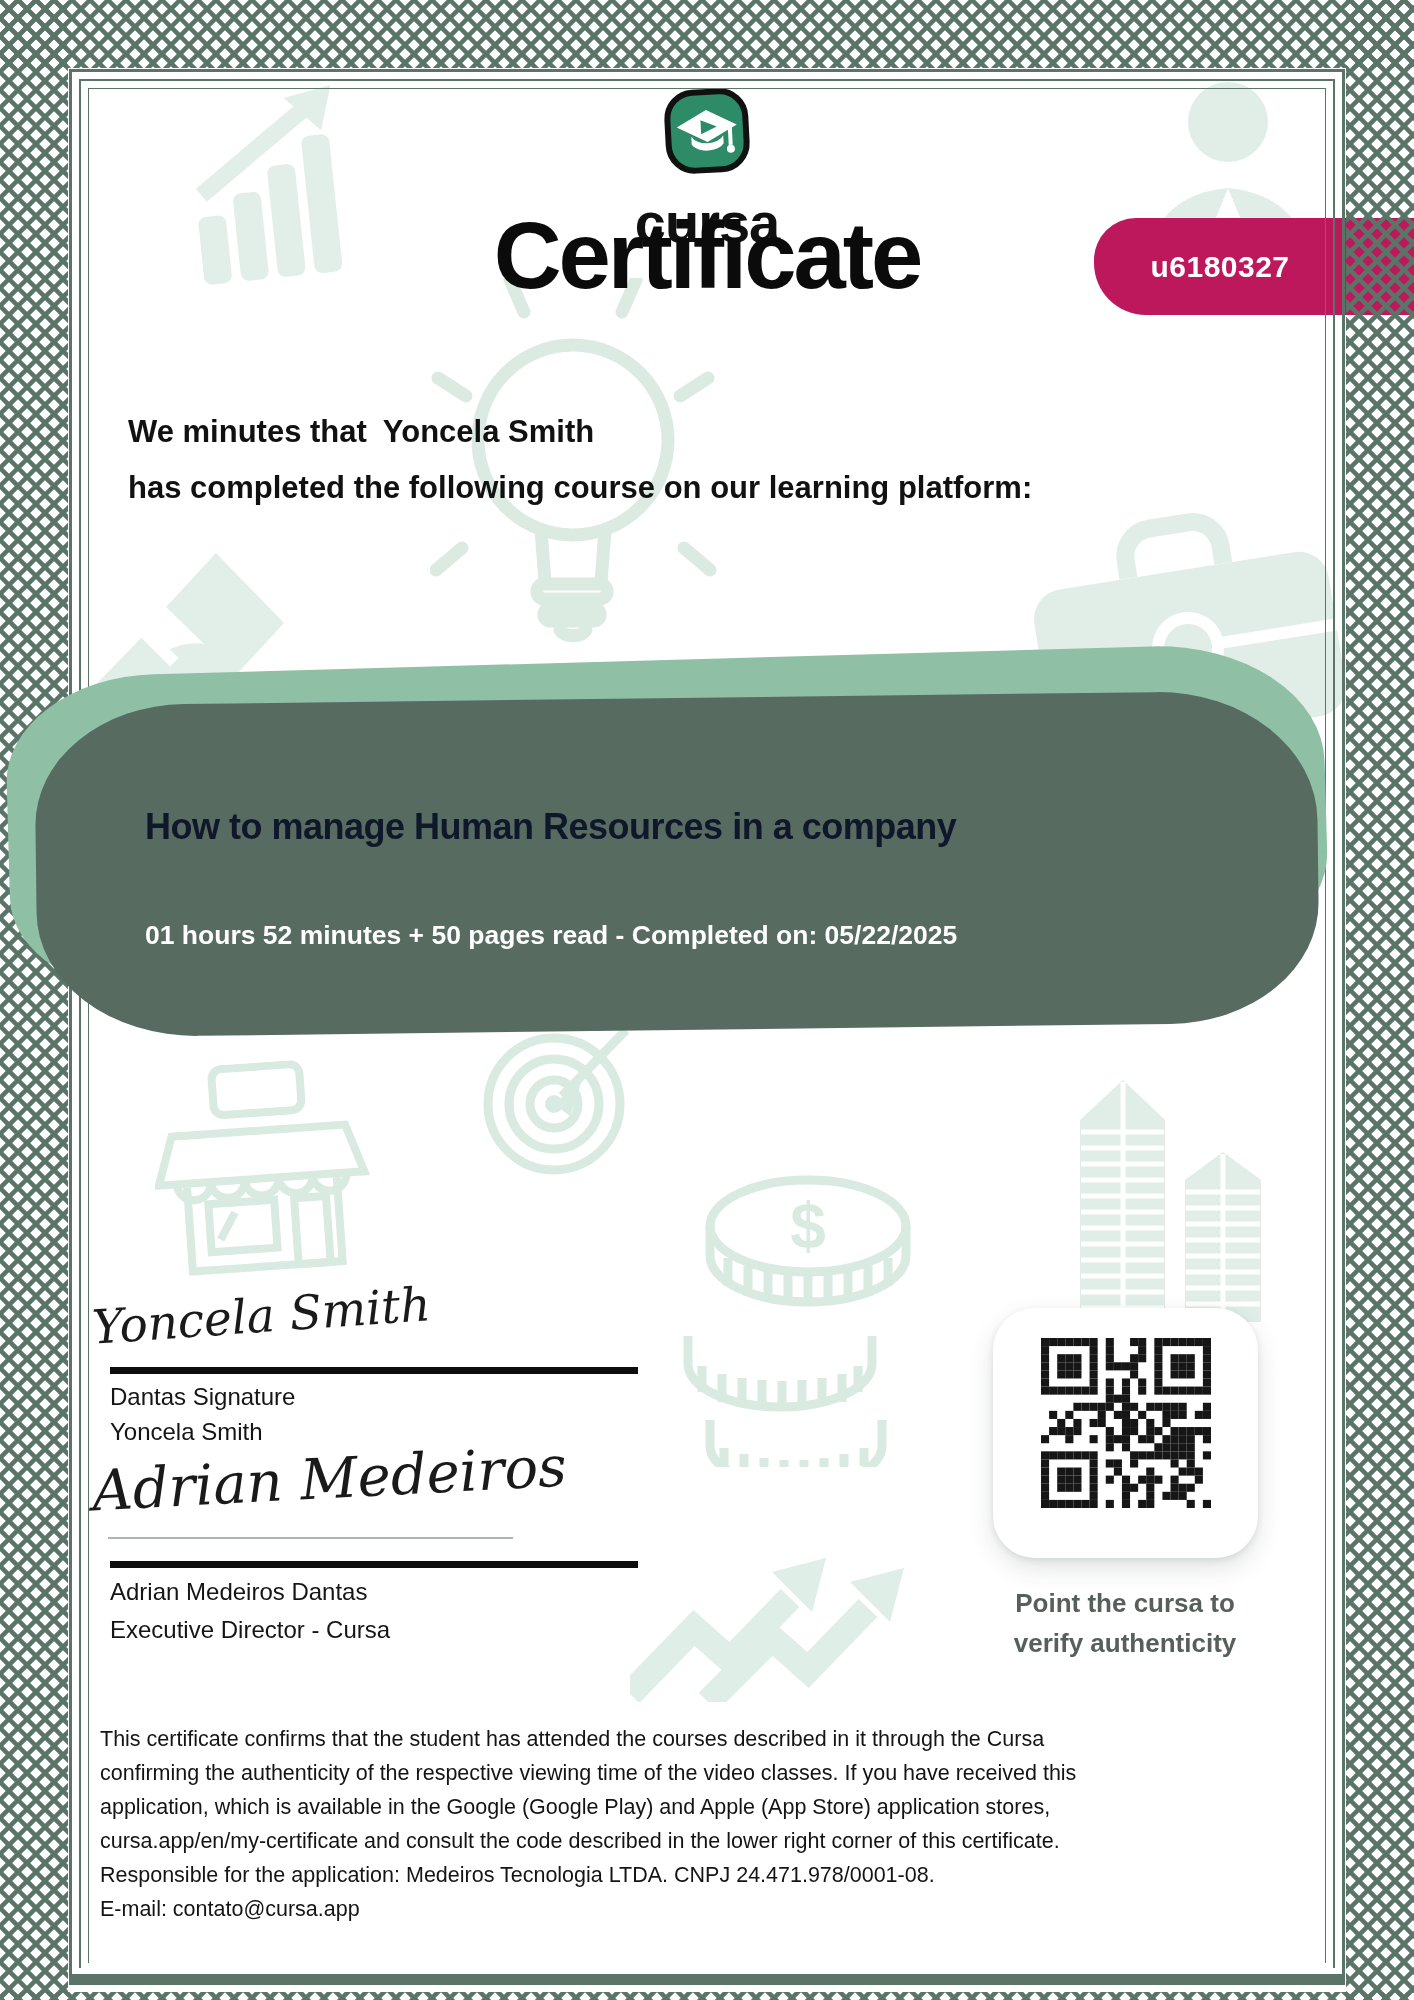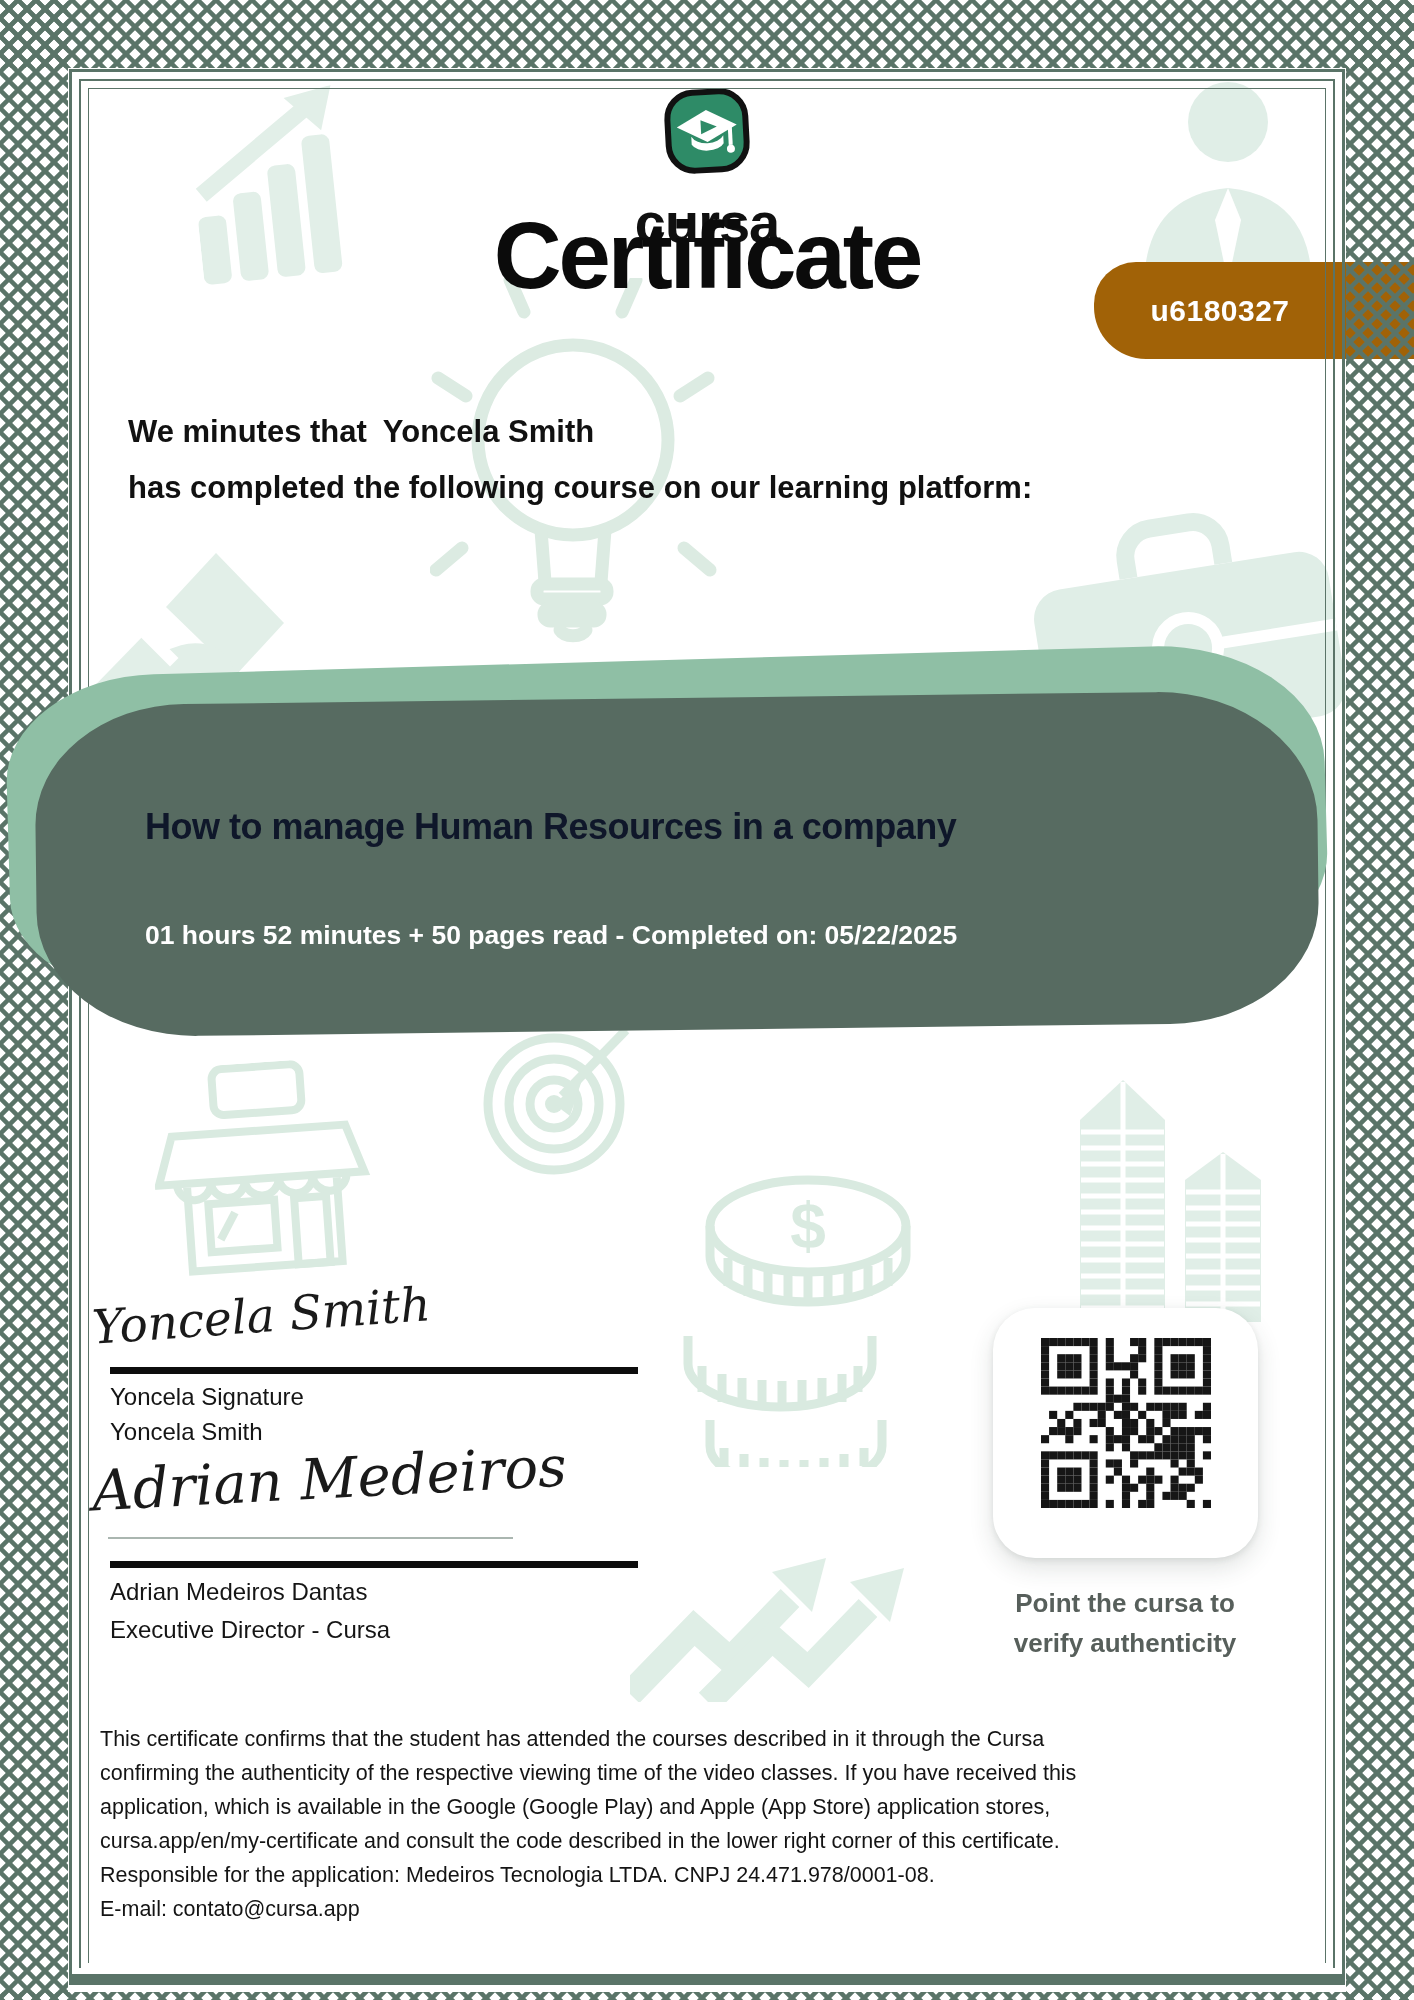--- a/index.html
+++ b/index.html
@@ -27,22 +27,22 @@
     transform:rotate(-0.7deg);z-index:6;}
   #courseName{left:145px;top:806px;color:#0f172a;font-size:36px;font-weight:700;
     letter-spacing:-0.5px;z-index:7;}
   #courseMeta{left:145px;top:920px;color:#fff;font-size:26.5px;font-weight:700;z-index:7;}
 
   
   #logoRow{left:0;right:0;top:88px;display:flex;justify-content:center;align-items:center;
     gap:12px;z-index:2;flex-direction:column;}
   #pageTitle{left:0;right:0;top:202px;text-align:center;font-size:94px;font-weight:900;
     letter-spacing:-3px;color:#0b0b0b;z-index:2;}
-  #codeBadge{left:1094px;top:218px;width:320px;height:97px;background:#a16207;
-    border-radius:42px 0 0 52px;z-index:2;display:flex;align-items:center;margin-top:44px;}
+  #codeBadge{left:1094px;top:218px;width:320px;height:97px;background:#be185d;
+    border-radius:42px 0 0 52px;z-index:2;display:flex;align-items:center;}
   #codeBadge span{display:block;width:252px;text-align:center;color:#fff;font-size:30px;
     font-weight:700;letter-spacing:0.5px;}
 
   
   #intro{left:128px;top:404px;font-size:31px;font-weight:700;color:#111;line-height:56px;z-index:2;}
   #intro .name{margin-left:16px;}
 
   
   .script{font-family:"DejaVu Serif",serif;font-style:italic;color:#1a1a1a;z-index:2;}
   .sigline{background:#0d0d0d;height:7px;z-index:2;}
@@ -240,21 +240,21 @@
 
 <div class="abs" id="intro">
   <div class="nowrap">
     <span>We minutes that</span><span class="name">Yoncela Smith</span>
   </div>
   <div class="nowrap">has completed the following course on our learning platform:</div>
 </div>
 
 <div class="abs script nowrap" style="left:92px;top:1288px;font-size:47px;transform:rotate(-4deg);">Yoncela Smith</div>
 <div class="abs sigline" style="left:110px;top:1367px;width:528px;"></div>
-<div class="abs sigtext nowrap" style="left:110px;top:1383px;">Yoncela Signature</div>
+<div class="abs sigtext nowrap" style="left:110px;top:1383px;">Dantas Signature</div>
 <div class="abs sigtext nowrap" style="left:110px;top:1418px;">Yoncela Smith</div>
 
 <div class="abs script nowrap" style="left:92px;top:1446px;font-size:56px;transform:rotate(-3deg);">Adrian Medeiros</div>
 <div class="abs" style="left:108px;top:1537px;width:405px;height:2px;background:#aab6b0;z-index:2;"></div>
 <div class="abs sigline" style="left:110px;top:1561px;width:528px;"></div>
 <div class="abs sigtext nowrap" style="left:110px;top:1578px;">Adrian Medeiros Dantas</div>
 <div class="abs sigtext nowrap" style="left:110px;top:1616px;">Executive Director - Cursa</div>
 
 <div class="abs" id="qrCard"></div>
 <div class="abs" id="qrBox">

